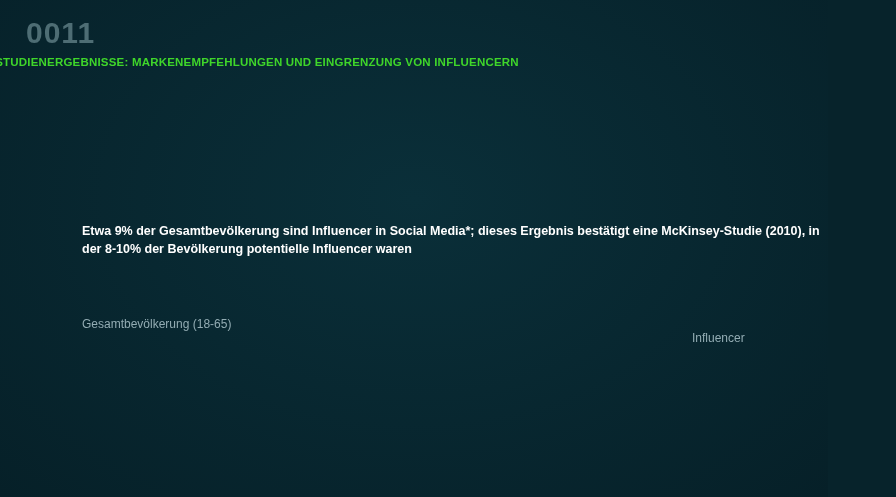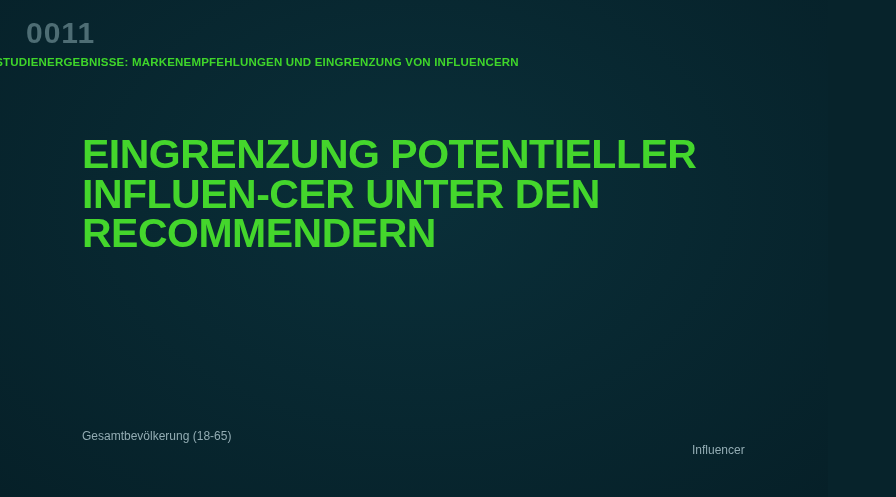--- a/index.html
+++ b/index.html
@@ -84,21 +84,21 @@
 </style>
 </head>
 <body>
 
 <div id="slide">
 
   <div class="page-number">0011</div>
 
   <div class="kicker">#02 STUDIENERGEBNISSE: MARKENEMPFEHLUNGEN UND EINGRENZUNG VON INFLUENCERN</div>
 
-  <h1 class="title">EINGRENZUNG POTENTIELLER INFLUEN-CER UNTER DEN RECOMMENDERN</h1>
 
+  <p class="subtitle">Etwa 9% der Gesamtbevölkerung sind Influencer in Social Media*; dieses Ergebnis bestätigt eine McKinsey-Studie (2010), in der 8-10% der Bevölkerung potentielle Influencer waren</p>
 
   <div class="axis-label left">Gesamtbevölkerung (18-65)</div>
   <div class="axis-label right">Influencer</div>
 
   <div class="chart" id="chart-layer"></div>
 
 </div>
 
 </body></html>

